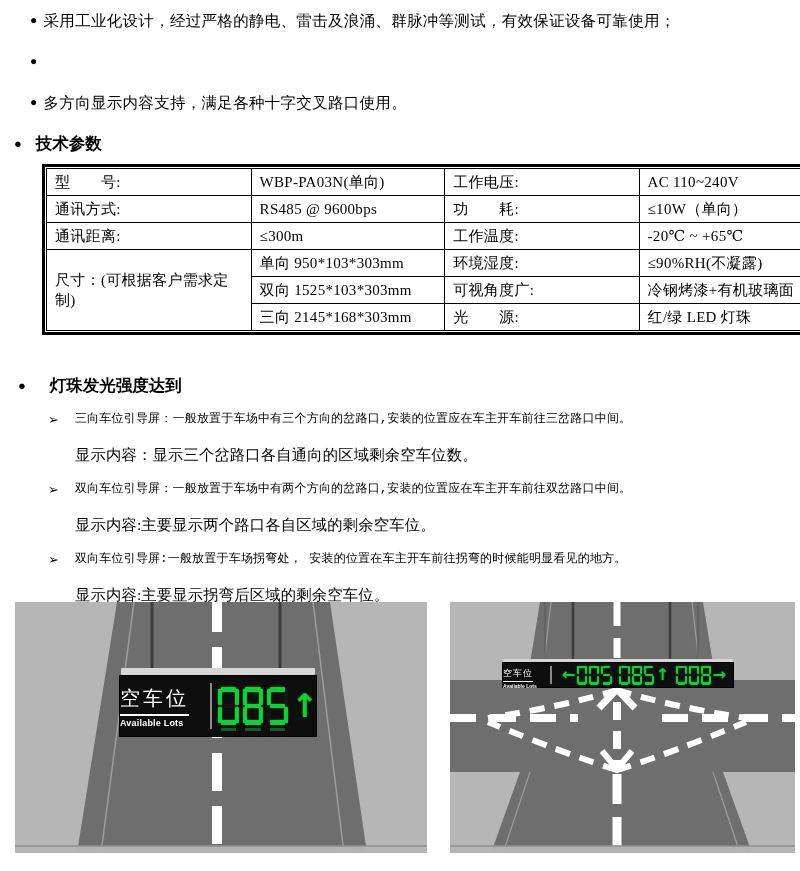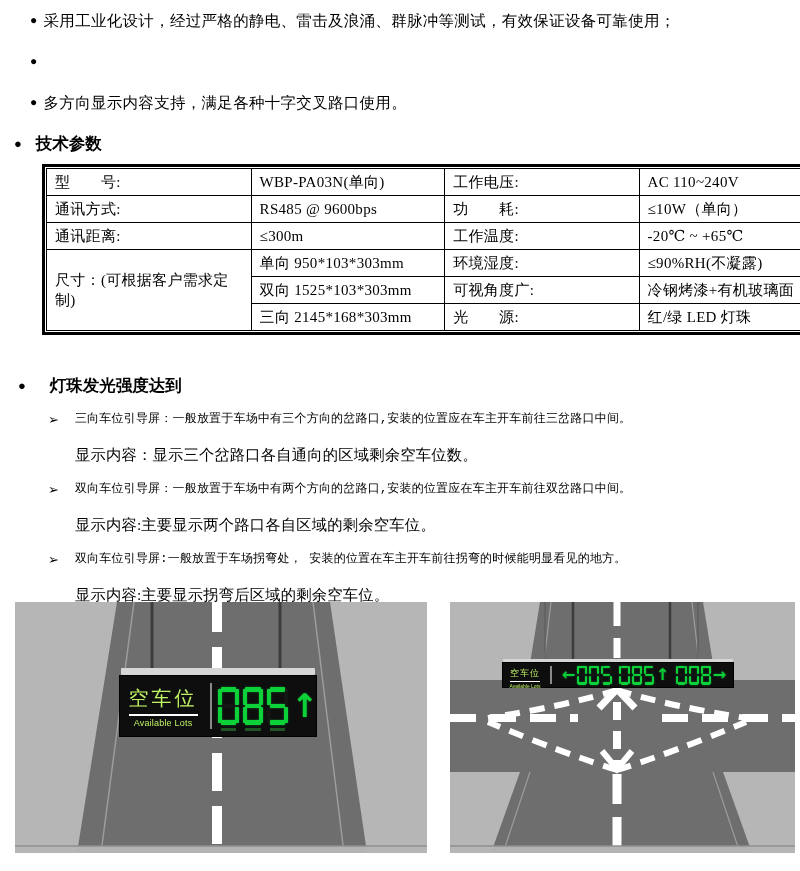--- a/index.html
+++ b/index.html
@@ -35,23 +35,23 @@
   
   .scene{position:absolute;overflow:hidden;}
   .scene-left{left:15px;top:602px;width:412px;height:251px;}
   .scene-right{left:450px;top:602px;width:345px;height:251px;}
   .scene svg{position:absolute;left:0;top:0;}
   
   .sign{position:absolute;}
   .sign-top{background:#d6d6d6;border-radius:1px;}
   .sign-body{background:var(--signbg,#0e0e0e);border:1px solid #000;box-sizing:border-box;
              display:flex;align-items:center;}
-  .sign-label{text-align:center;color:#bef264;font-family:"Liberation Sans","DejaVu Sans",sans-serif;}
+  .sign-label{color:#ffffff;font-family:"Liberation Sans","DejaVu Sans",sans-serif;}
   .zh{display:inline-block;border-bottom:2px solid #fff;}
-  .en{display:block;}
+  .en{display:block;font-weight:bold;}
   .sign-divider{background:#8a8a8a;flex:0 0 auto;}
   .sign-led{flex:1;display:flex;align-items:center;justify-content:center;white-space:nowrap;}
   
   .sign-lg{left:104px;top:66px;width:198px;}
   .sign-lg .sign-top{height:7px;margin:0 2px;}
   .sign-lg .sign-body{height:62px;}
   .sign-lg .sign-label{width:86px;flex:0 0 auto;}
   .sign-lg .zh{font-size:20px;letter-spacing:3px;padding-bottom:2px;}
   .sign-lg .en{font-size:9px;letter-spacing:.2px;margin-top:2px;}
   .sign-lg .sign-divider{width:2px;height:46px;margin:0 4px;}

